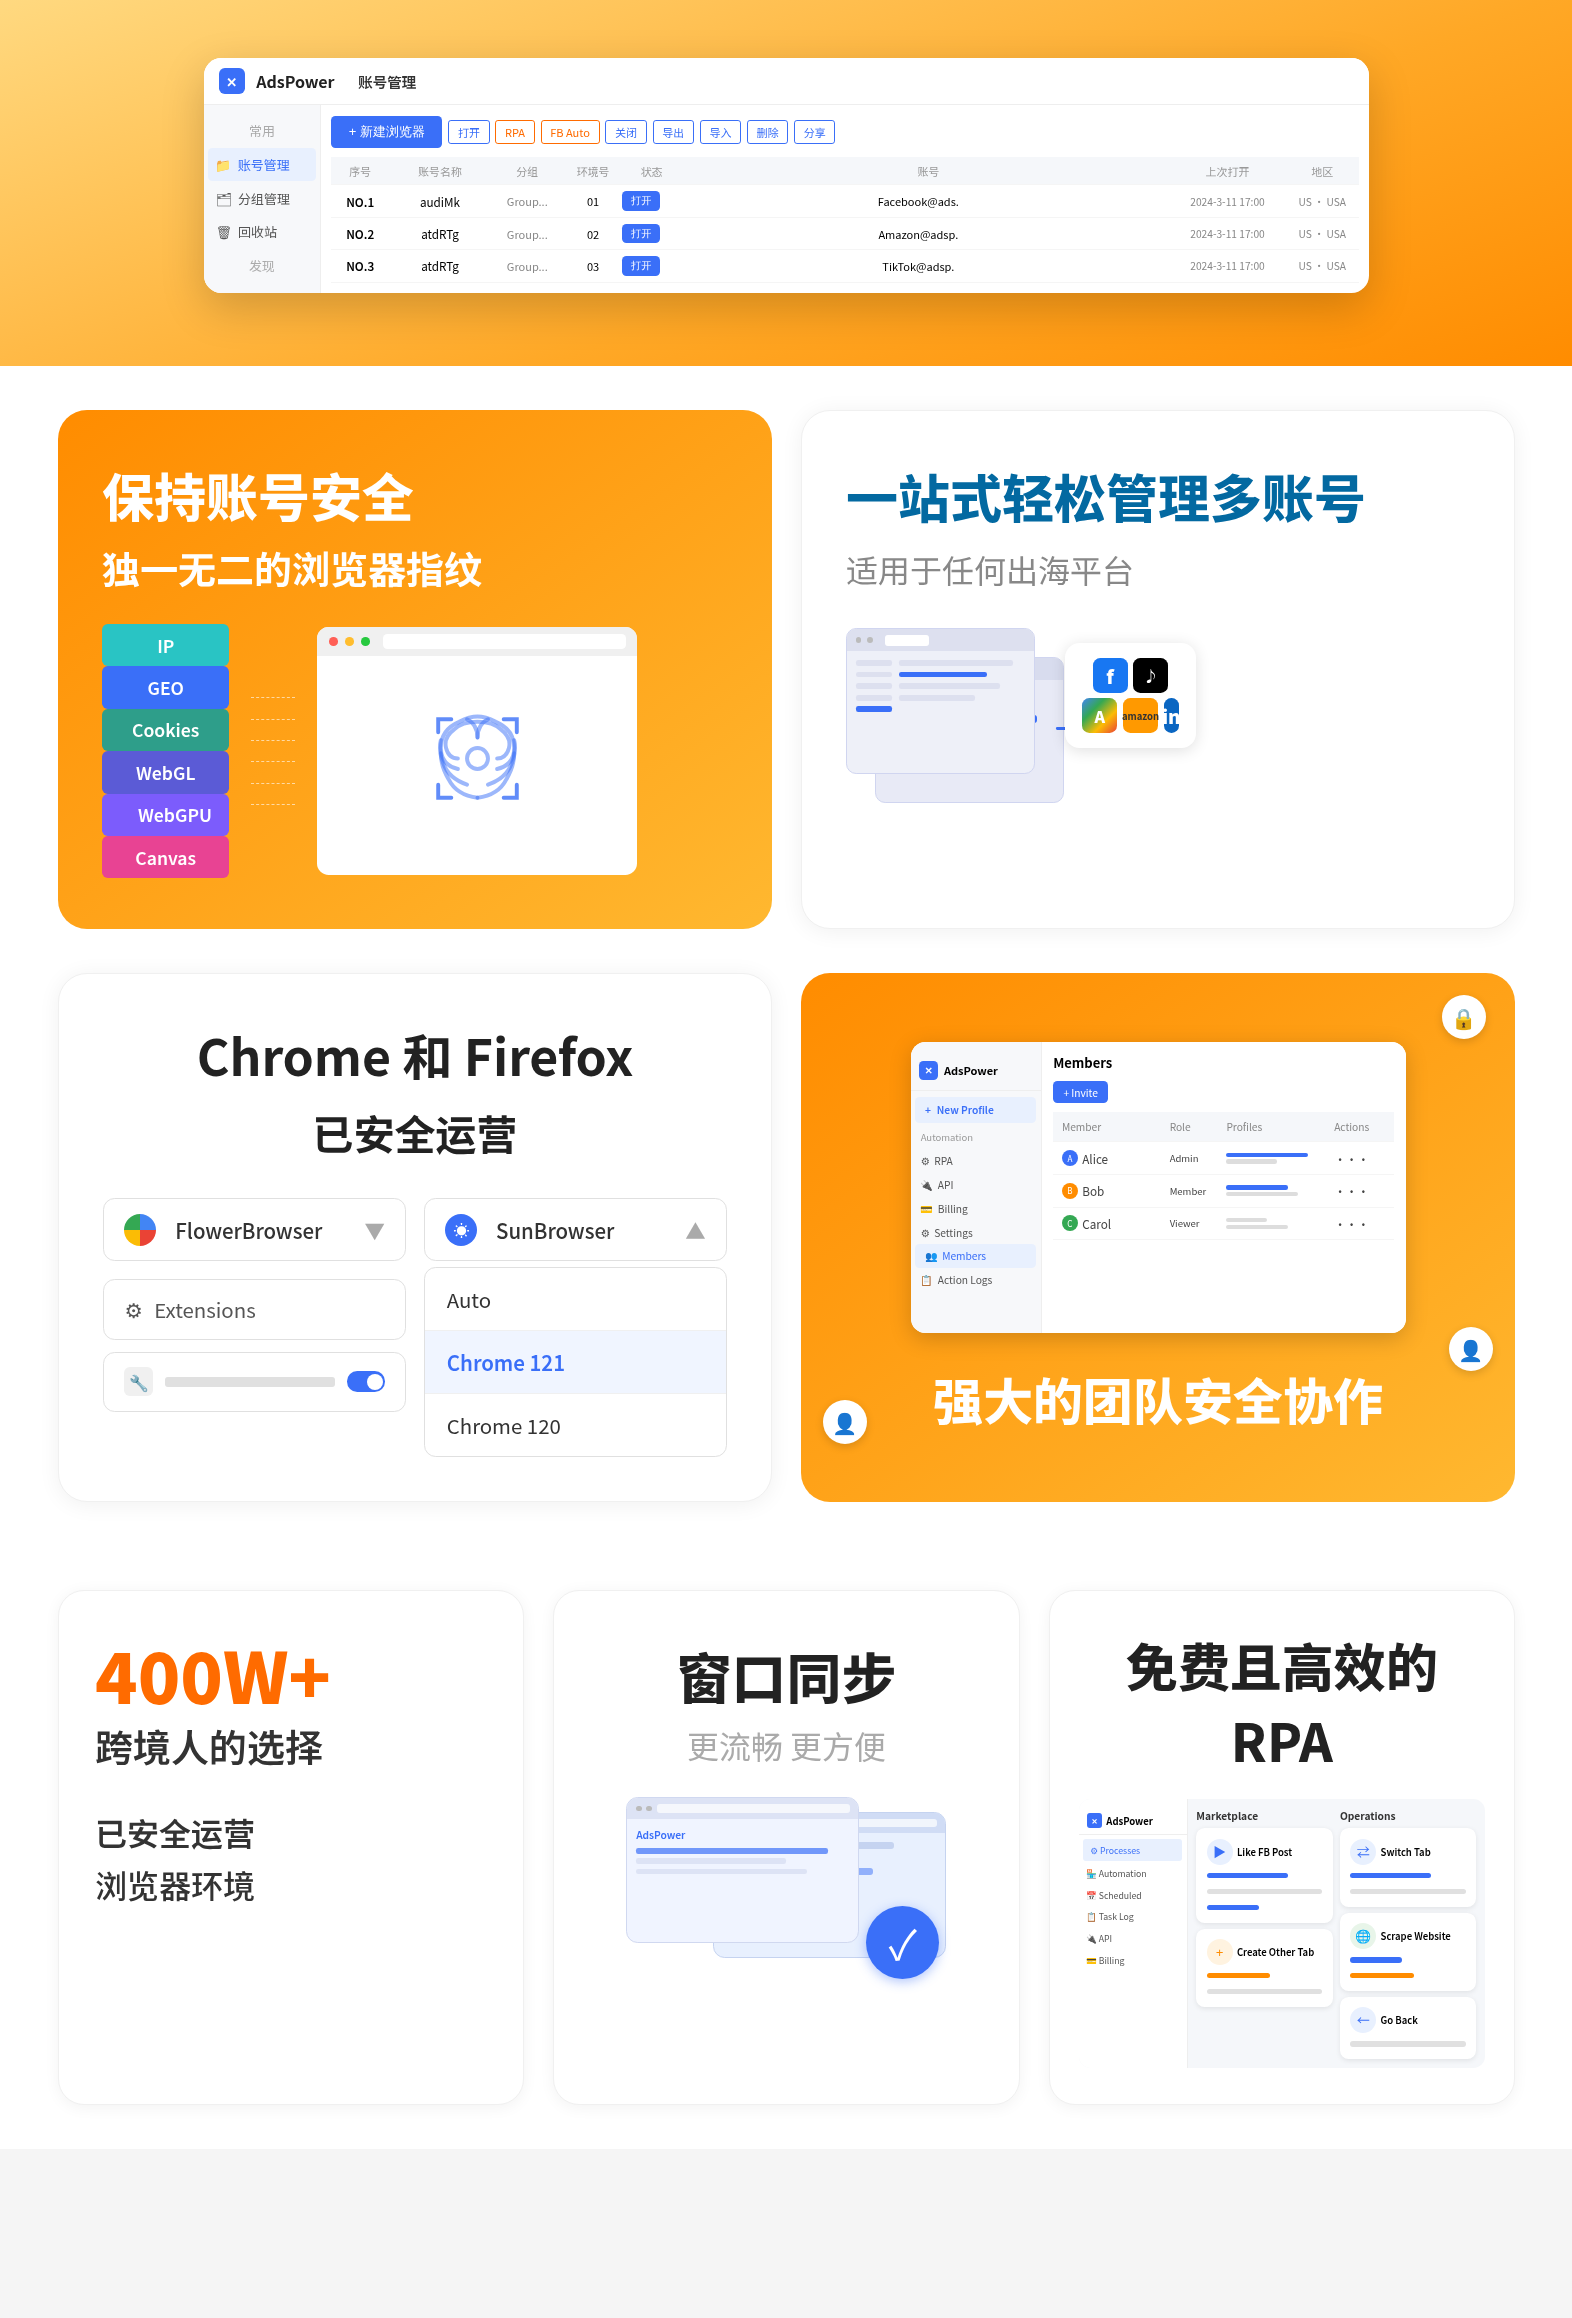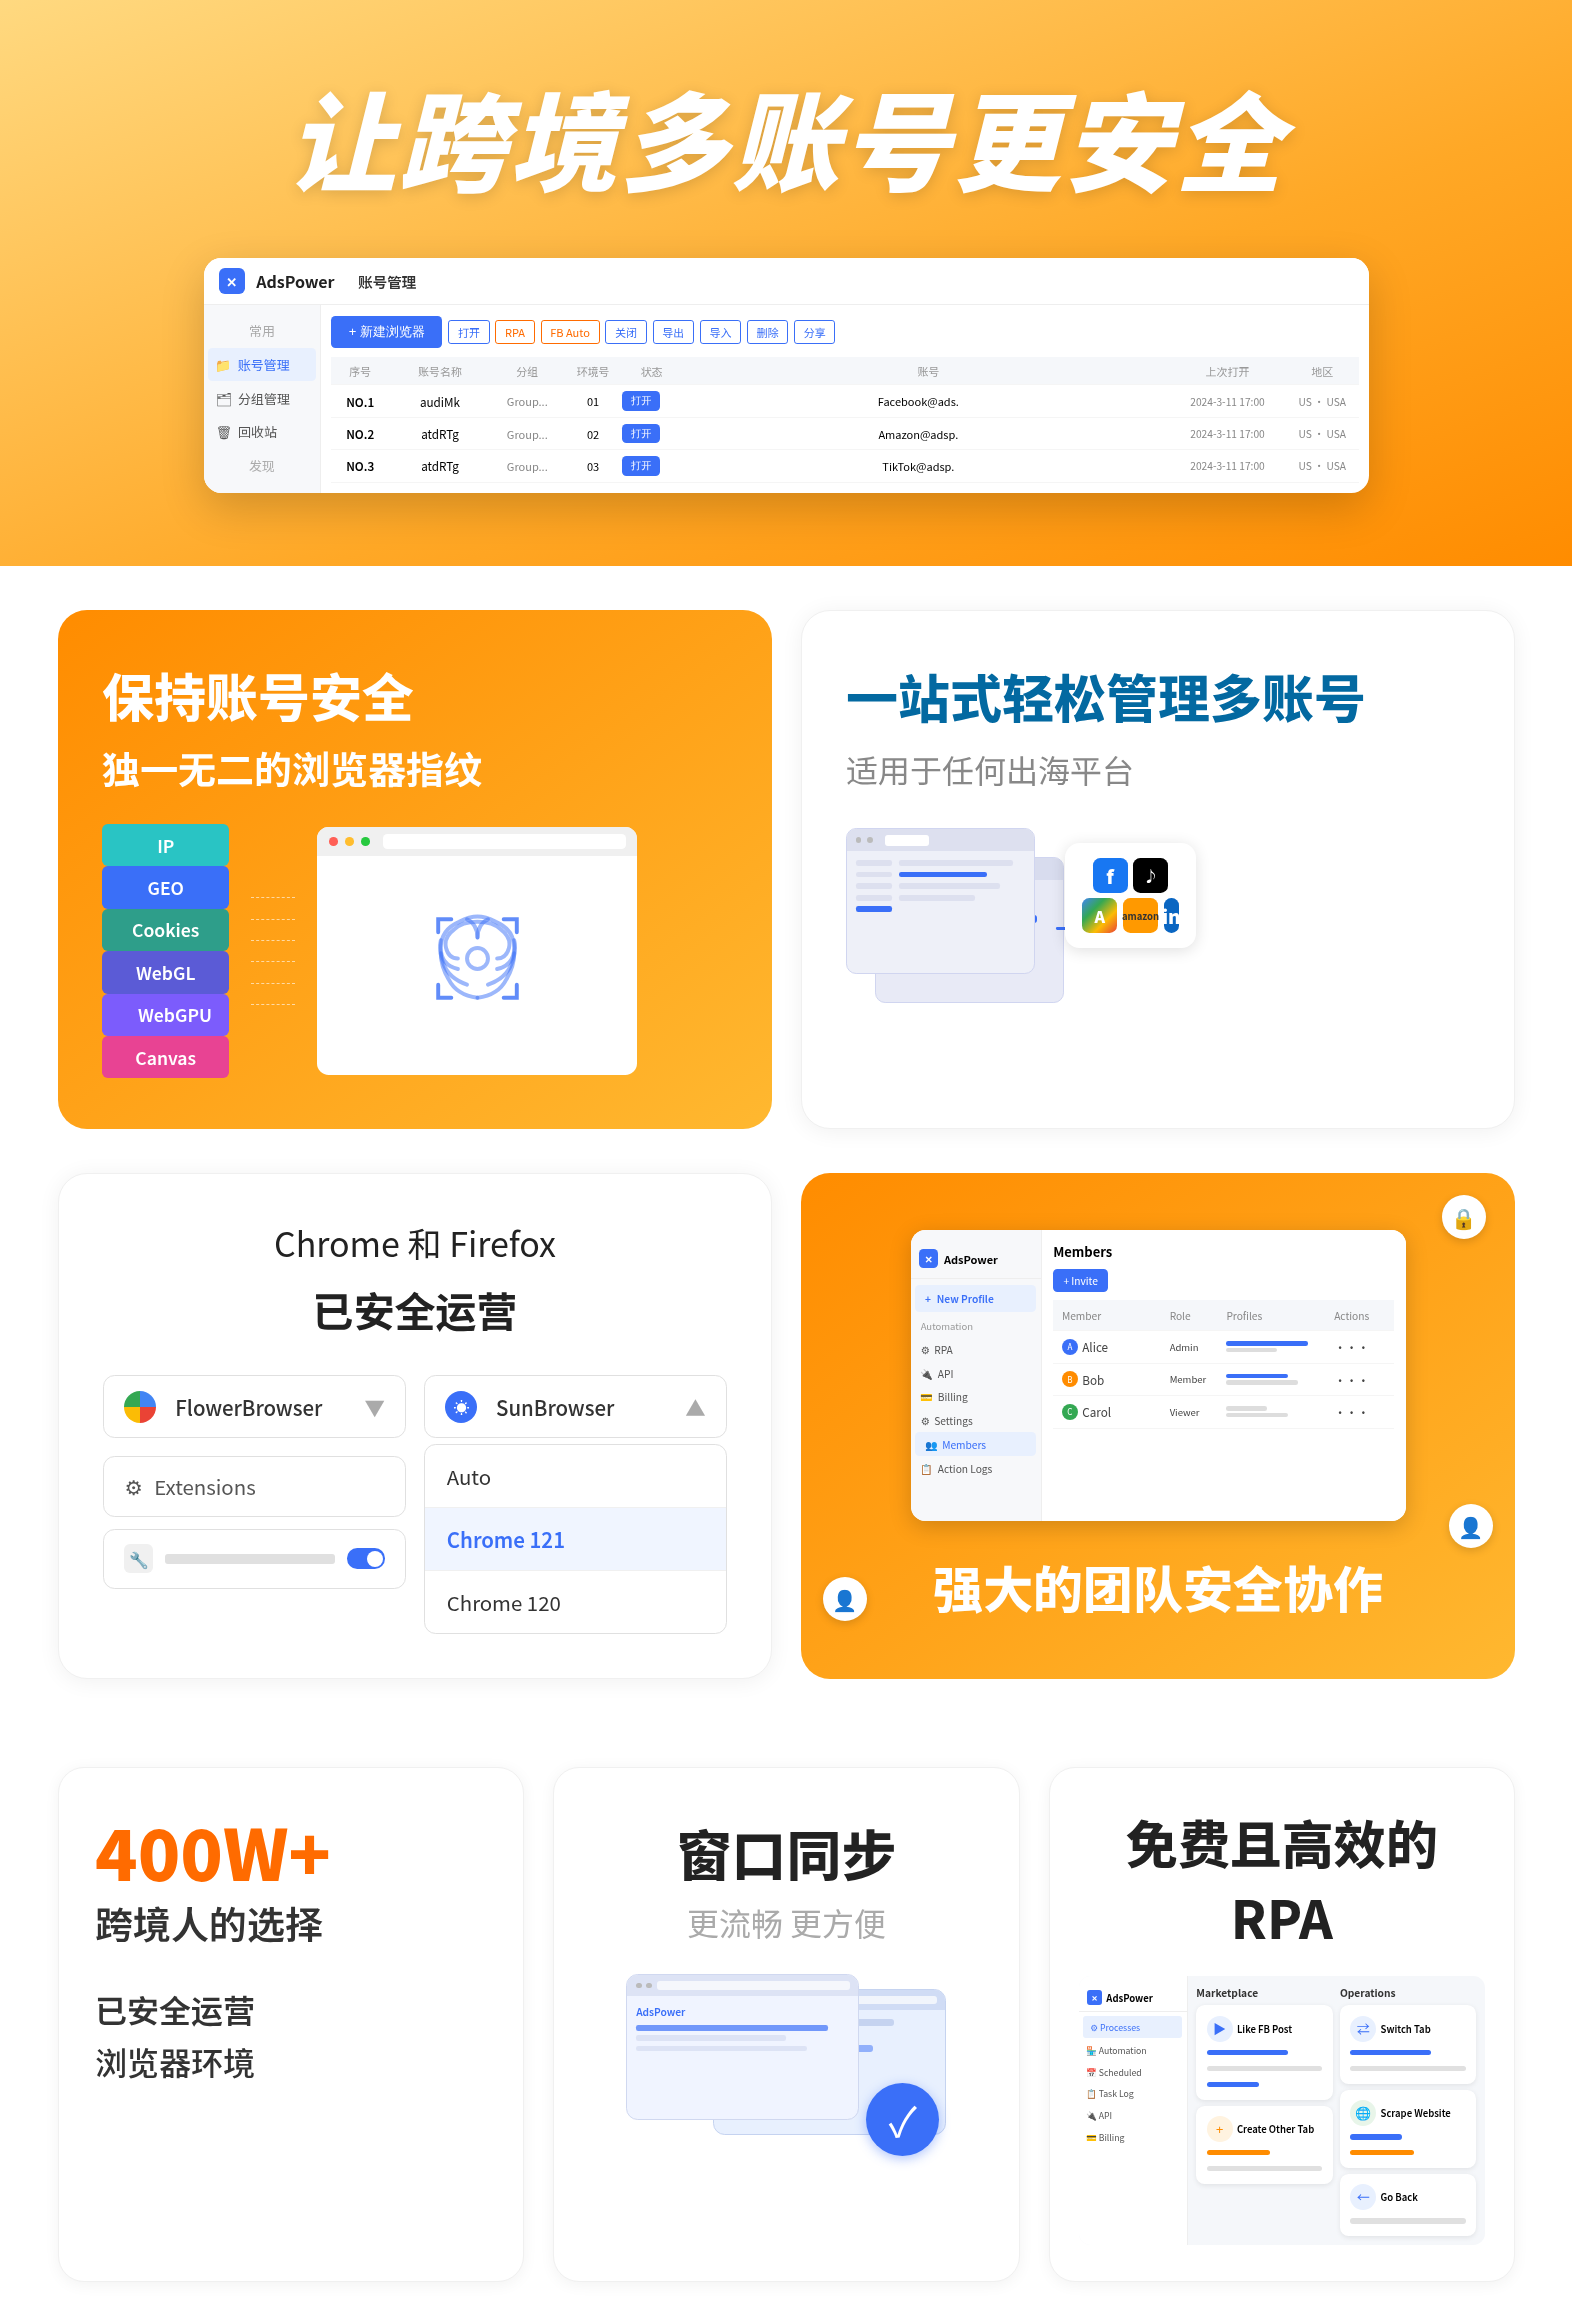--- a/index.html
+++ b/index.html
@@ -148,22 +148,22 @@
       background: #fff;
     }
     .card-chrome {
       background: #fff;
       border-radius: 29px;
       padding: 44px;
       border: 0.7px solid #f0f0f0;
       box-shadow: 0 2.9px 22px rgba(0,0,0,0.06);
     }
     .chrome-title {
-      font-size: 34px;
-      font-weight: 400;
+      font-size: 50px;
+      font-weight: 700;
       color: #222;
       text-align: center;
       margin-bottom: 11.7px;
     }
     .chrome-subtitle {
       font-size: 41px;
       font-weight: 700;
       color: #222;
       text-align: center;
       margin-bottom: 36px;
@@ -455,21 +455,20 @@
     .ads-right { flex: 1; padding: 10.2px; }
     .ads-toolbar-row { display: flex; gap: 5.8px; margin-bottom: 8.7px; flex-wrap: wrap; align-items: center; }
     .ads-btn { background: #3A6FF8; color: #fff; border-radius: 4.4px; padding: 4.4px 11.7px; font-size: 11.7px; border: none; }
     .ads-tag { border: 0.7px solid #3A6FF8; color: #3A6FF8; border-radius: 2.9px; padding: 2.9px 8.7px; font-size: 11px; }
     .ads-row { display: flex; gap: 7.3px; padding: 5.8px 0; border-bottom: 0.7px solid #f5f5f5; font-size: 11.7px; align-items: center; }
   </style>
 </head>
 <body>
 
 <section class="hero">
-  <h1 class="hero-title">让跨境多账号更安全</h1>
 
   <div class="hero-screenshot">
 
     <div class="ads-header">
       <div class="ads-logo-badge">✕</div>
       <span class="ads-logo-name">AdsPower</span>
       <span class="ads-page-title">账号管理</span>
     </div>
 
     <div class="ads-body">

